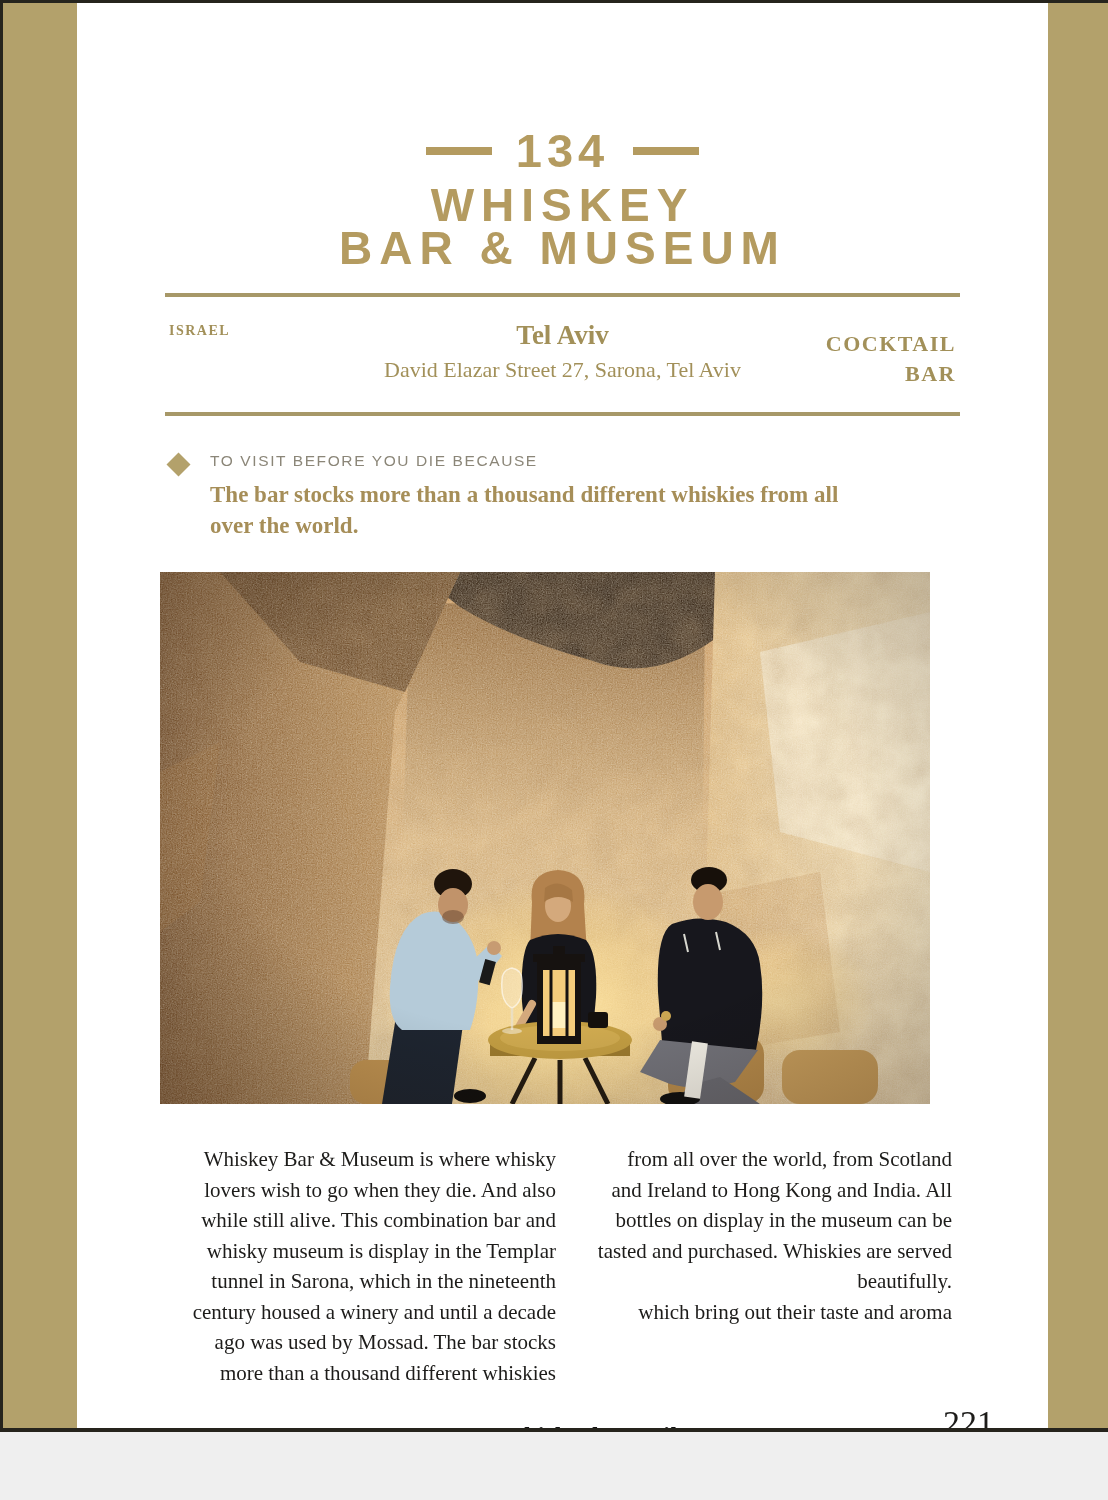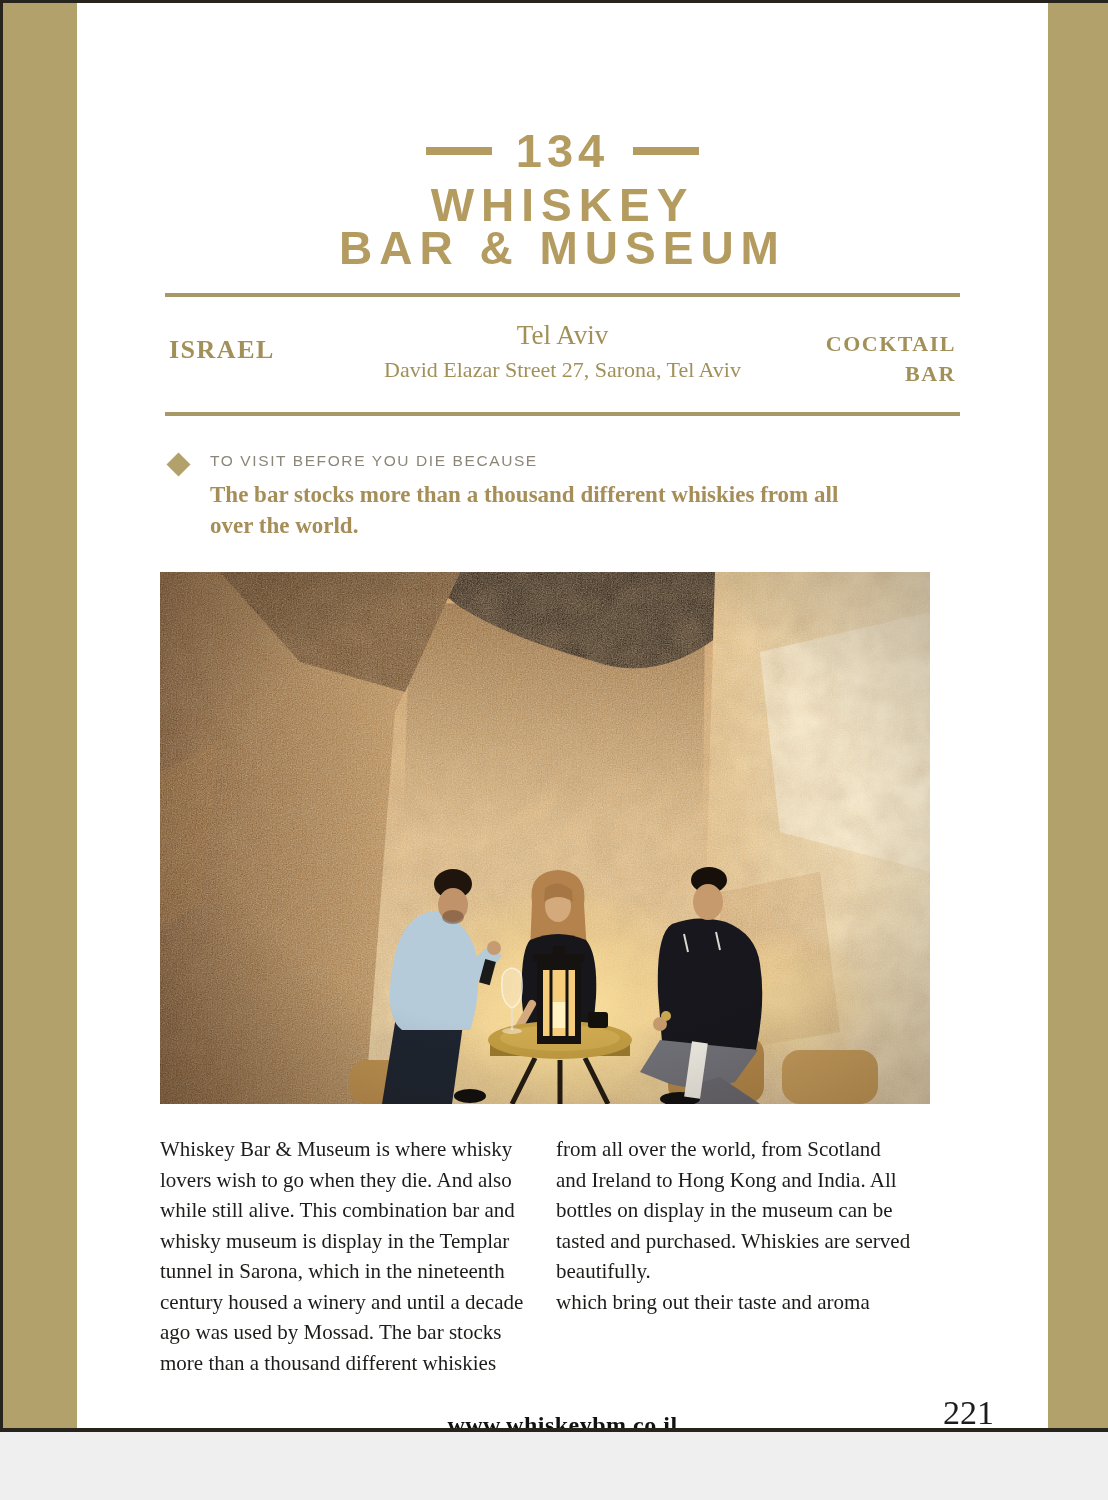--- a/index.html
+++ b/index.html
@@ -40,25 +40,25 @@
   }
   .big-title.first{margin-top:10px;}
   .rule{height:4px;background:#a79868;border:none;margin:0;}
   .rule.top{margin-top:23px;}
   
   .info-row{
     display:flex;align-items:flex-start;justify-content:space-between;
     padding:22px 4px 24px 4px;
   }
   .country{
-    font-weight:bold;font-size:26px;color:#a29059;letter-spacing:1.5px;
-    margin-top:16px;width:180px;
+    font-weight:bold;font-size:14px;color:#a29059;letter-spacing:1.5px;
+    margin-top:4px;width:180px;
   }
   .info-center{text-align:center;flex:1;}
-  .city{font-weight:normal;font-size:27px;color:#a29059;line-height:1.2;}
+  .city{font-weight:bold;font-size:27px;color:#a29059;line-height:1.2;}
   .address{font-size:22px;color:#a29059;margin-top:6px;}
   .category{
     font-weight:bold;font-size:22px;color:#a29059;letter-spacing:1.5px;
     text-align:right;line-height:1.35;margin-top:10px;width:180px;
   }
   
   .reason{display:flex;margin-top:36px;}
   .diamond{
     width:17px;height:17px;background:#b3a16b;
     transform:rotate(45deg);
@@ -69,21 +69,21 @@
     font-family:"Liberation Sans", sans-serif;
     font-size:15.5px;color:#8b8678;letter-spacing:1.6px;
   }
   .reason-line{
     font-weight:bold;font-size:23px;color:#a68e58;line-height:31px;
   }
   .reason-line.l1{margin-top:9px;}
   
   .photo{margin:31px 0 0 -5px;width:770px;height:532px;display:block;}
   
-  .columns{display:flex;margin-top:30px;margin-left:-5px;}
+  .columns{display:flex;margin-top:40px;margin-left:-5px;text-align:right;}
   .col{width:396px;}
   .col + .col{margin-left:0px;}
   .body-line{
     font-size:21px;color:#1d1c1a;line-height:30.5px;white-space:nowrap;
   }
   
   .footer{position:relative;margin-top:22px;height:46px;}
   .url{
     text-align:center;font-weight:bold;font-size:24px;color:#111;
     letter-spacing:0.5px;padding-top:12px;

